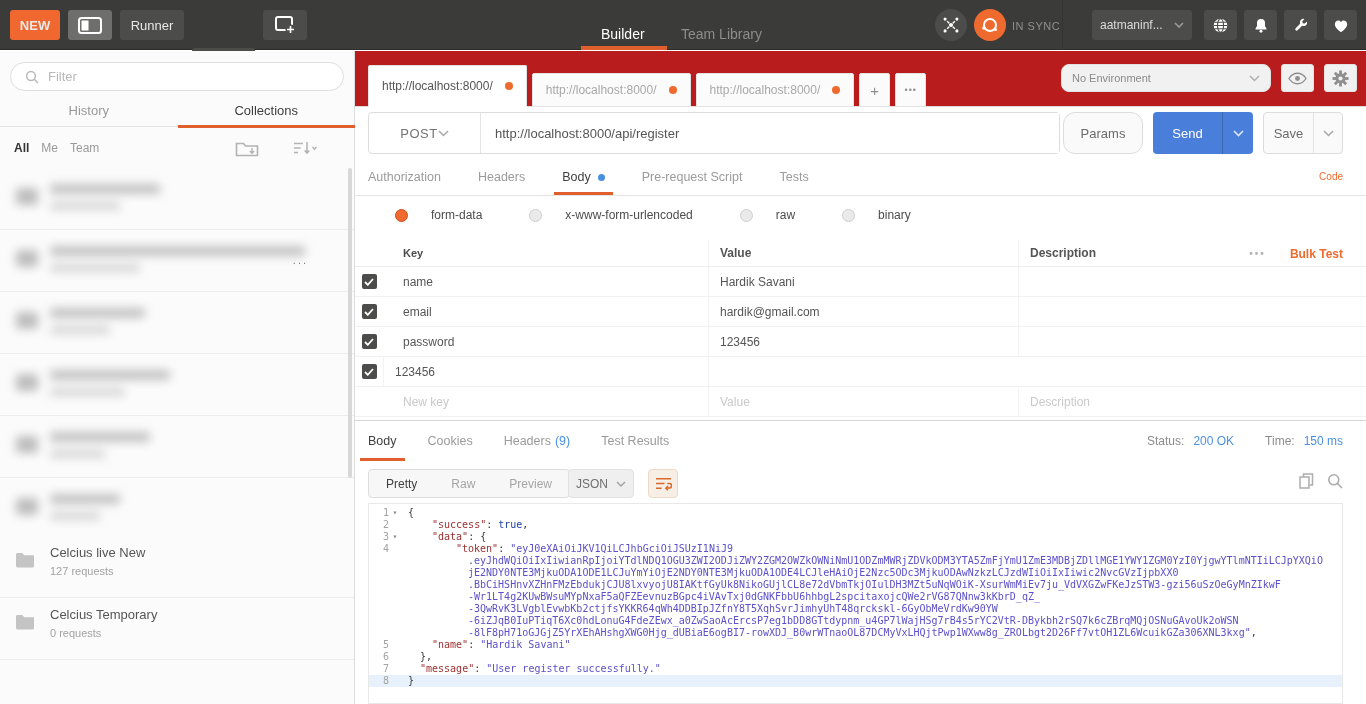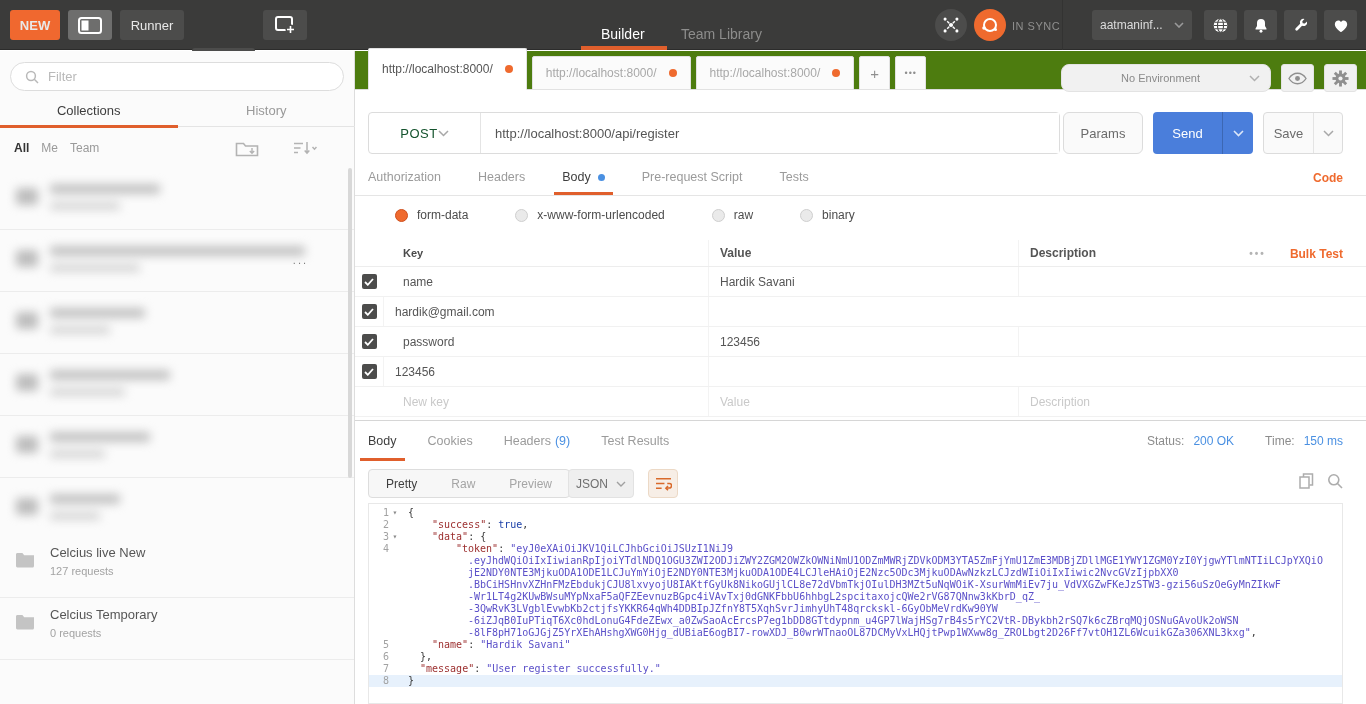--- a/index.html
+++ b/index.html
@@ -56,63 +56,63 @@
   .dots-crisp { position:absolute; right:46px; top:24px; font-size:11px; color:#7e7e7e; letter-spacing:2px; }
   .coll-item { position:absolute; left:0; width:354px; border-bottom:1px solid #ececec; cursor:pointer; background:#fbfbfb; }
   .coll-name { position:absolute; left:50px; top:9px; font-size:13px; color:#565656; }
   .coll-count { position:absolute; left:50px; top:29px; font-size:11px; color:#a3a3a3; }
   .coll-ico { position:absolute; left:15px; top:16px; }
   .side-scroll { position:absolute; right:2px; top:117px; width:4px; height:310px; background:#d8d8d8; border-radius:2px; }
 
   
   .main { position:absolute; left:355px; top:51px; width:1011px; height:653px; background:#fff; }
 
-  .tabstrip { position:absolute; left:0; top:0; width:1011px; height:39px; background:#4d7c0f; border-bottom:1px solid #dcdcdc;text-align:center; }
+  .tabstrip { position:absolute; left:0; top:0; width:1011px; height:56px; background:#b91c1c; border-bottom:1px solid #dcdcdc; }
   .rtabs { position:absolute; left:13px; bottom:-1px; display:flex; align-items:flex-end; gap:5px; }
   .rtab { height:34px; border:1px solid #e2e2e2; border-radius:2px 2px 0 0; background:#fbfbfb; display:flex; align-items:center;
           padding:0 13px; font-size:12px; color:#a8a8a8; cursor:pointer; white-space:nowrap; }
   .rtab .dot { width:8px; height:8px; border-radius:50%; background:#ef6a2e; margin-left:12px; }
   .rtab.act { height:42px; background:#fff; border-bottom:1px solid #fff; color:#555; }
   .tsbtn { height:34px; width:31px; border:1px solid #e2e2e2; border-radius:2px 2px 0 0; background:#fbfbfb; color:#8f8f8f;
            display:flex; align-items:center; justify-content:center; cursor:pointer; font-size:15px; }
   .tsbtn.more { font-size:9px; letter-spacing:1px; }
   .envbar { position:absolute; right:9px; top:13px; display:flex; gap:10px; align-items:center; }
   .env-sel { width:210px; height:28px; background:#f1f1f1; border:1px solid #e3e3e3; border-radius:8px; display:flex; align-items:center;
              padding:0 10px; font-size:11px; color:#8a8a8a; cursor:pointer; }
   .env-sel .lbl { flex:1; }
   .sqbtn { width:33px; height:28px; background:#f1f1f1; border:1px solid #e3e3e3; border-radius:3px; display:flex;
            align-items:center; justify-content:center; cursor:pointer; }
 
   .reqrow { position:absolute; left:0; top:57px; width:1011px; height:51px; }
   .urlbox { position:absolute; left:13px; top:4px; width:692px; height:42px; border:1px solid #dcdcdc; border-radius:4px;
             background:#fff; display:flex; }
   .method { width:112px; border-right:1px solid #e4e4e4; display:flex; align-items:center; justify-content:center; 
-            font-size:13px; color:#14532d; cursor:pointer; letter-spacing:.5px; }
+            font-size:13px; color:#737373; cursor:pointer; letter-spacing:.5px; }
   .urlbox input { flex:1; border:0; outline:0; font-size:13px; color:#555; padding:0 14px; font-family:"Liberation Sans", sans-serif; }
-  .paramsbtn { position:absolute; left:708px; top:4px; width:80px; height:42px; border:1px solid #dcdcdc; border-radius:6px;
+  .paramsbtn { position:absolute; left:708px; top:4px; width:80px; height:42px; border:1px solid #dcdcdc; border-radius:12px;
                background:#fafafa; font-size:13px; color:#6b6b6b; display:flex; align-items:center; justify-content:center; cursor:pointer; }
   .sendbtn { position:absolute; left:798px; top:4px; width:100px; height:42px; border-radius:4px; background:#4a7edb; color:#fff;
              display:flex; cursor:pointer; overflow:hidden; }
   .sendbtn .s-main { width:69px; display:flex; align-items:center; justify-content:center; font-size:13px; }
   .sendbtn .s-arrow { width:31px; border-left:1px solid rgba(0,0,0,.18); display:flex; align-items:center; justify-content:center; }
   .savebtn { position:absolute; left:908px; top:4px; width:80px; height:42px; border:1px solid #dcdcdc; border-radius:4px;
              background:#fafafa; color:#6b6b6b; display:flex; cursor:pointer; overflow:hidden; }
   .savebtn .s-main { width:49px; display:flex; align-items:center; justify-content:center; font-size:13px; }
   .savebtn .s-arrow { width:29px; border-left:1px solid #e4e4e4; display:flex; align-items:center; justify-content:center; }
 
   .btabs { position:absolute; left:0; top:108px; width:1011px; height:37px; border-bottom:1px solid #e5e5e5; display:flex;
            align-items:center; padding-left:13px; gap:37px; }
   .btab { font-size:12.5px; color:#9b9b9b; cursor:pointer; position:relative; height:100%; display:flex; align-items:center; gap:7px; }
   .btab.act { color:#3e3e3e; }
   .btab.act::after { content:""; position:absolute; left:-8px; right:-8px; bottom:0; height:3px; background:#e05f2c; }
   .btab .bdot { width:7px; height:7px; border-radius:50%; background:#4a90e2; }
-  .codelink { position:absolute; right:23px; top:120px; font-size:12px; color:#ef6a2e; cursor:pointer;font-weight:bold; }
+  .codelink { position:absolute; right:23px; top:120px; font-size:10px; color:#ef6a2e; cursor:pointer; }
 
   .radios { position:absolute; left:0; top:145px; width:1011px; height:38px; display:flex; align-items:center; padding-left:20px; gap:27px; }
-  .radio-item { display:flex; align-items:flex-end; gap:9px; font-size:12px; color:#4c4c4c; cursor:pointer;padding-left:20px; }
+  .radio-item { display:flex; align-items:flex-end; gap:23px; font-size:12px; color:#4c4c4c; cursor:pointer;padding-left:20px; }
   .rdot { width:13px; height:13px; border-radius:50%; background:#eaeaea; border:1px solid #cfcfcf; }
   .rdot.sel { background:#ef6a2e; border-color:#cf4f1d; }
 
   .kvtable { position:absolute; left:0; top:189px; width:1011px; }
   .kvrow { display:grid; grid-template-columns:28px 325px 310px 1fr; height:30px; border-bottom:1px solid #f1f1f1; align-items:center; }
   .kvhead { height:27px; font-size:11px; color:#4a4a4a; font-weight:bold; border-bottom:1px solid #ededed; position:relative; }
   .kv-k { padding-left:20px; font-size:12px; color:#555; }
   .kv-v, .kv-d { padding-left:11px; font-size:12px; color:#555; border-left:1px solid #f3f3f3; height:100%; display:flex; align-items:center; }
   .kvhead .kv-k { font-size:11px; color:#4a4a4a; }
   .chkcell { display:flex; justify-content:center; }
@@ -258,22 +258,22 @@
   <div class="filter">
     <span>
       <svg width="14" height="14" viewBox="0 0 14 14">
           <circle cx="6" cy="6" r="4.4" fill="none" stroke="#b9b9b9" stroke-width="1.5"></circle>
           <path d="M9.3 9.3L13 13" stroke="#b9b9b9" stroke-width="1.5"></path>
         </svg>
     </span>
     <input placeholder="Filter" style="">
   </div>
   <div class="side-tabs">
+    <div class="side-tab">History</div>
     <div class="side-tab act">Collections</div>
-    <div class="side-tab">History</div>
   </div>
   <div class="scope">
     <span class="act">All</span>
     <span>Me</span>
     <span>Team</span>
     <span class="icons">
       <span>
         <svg width="24" height="18" viewBox="0 0 24 18">
             <path d="M1.5 4.5h7l2 2.5h12v9.5h-21z" fill="none" stroke="#b3b3b3" stroke-width="1.6"></path>
             <path d="M17 9v5M14.8 12l2.2 2.2L19.2 12" fill="none" stroke="#b3b3b3" stroke-width="1.4"></path>
@@ -515,20 +515,21 @@
           <div class="kv-d"></div>
         </div>
         <div class="kvrow">
           <div class="chkcell">
             <span class="chk">
               <svg width="10" height="8" viewBox="0 0 10 8">
                 <path d="M1 4l2.8 2.8L9 1" fill="none" stroke="#fff" stroke-width="1.8"></path>
               </svg>
             </span>
           </div>
+          <div class="kv-k">email</div>
           <div class="kv-v">hardik@gmail.com</div>
           <div class="kv-d"></div>
         </div>
         <div class="kvrow">
           <div class="chkcell">
             <span class="chk">
               <svg width="10" height="8" viewBox="0 0 10 8">
                 <path d="M1 4l2.8 2.8L9 1" fill="none" stroke="#fff" stroke-width="1.8"></path>
               </svg>
             </span>

